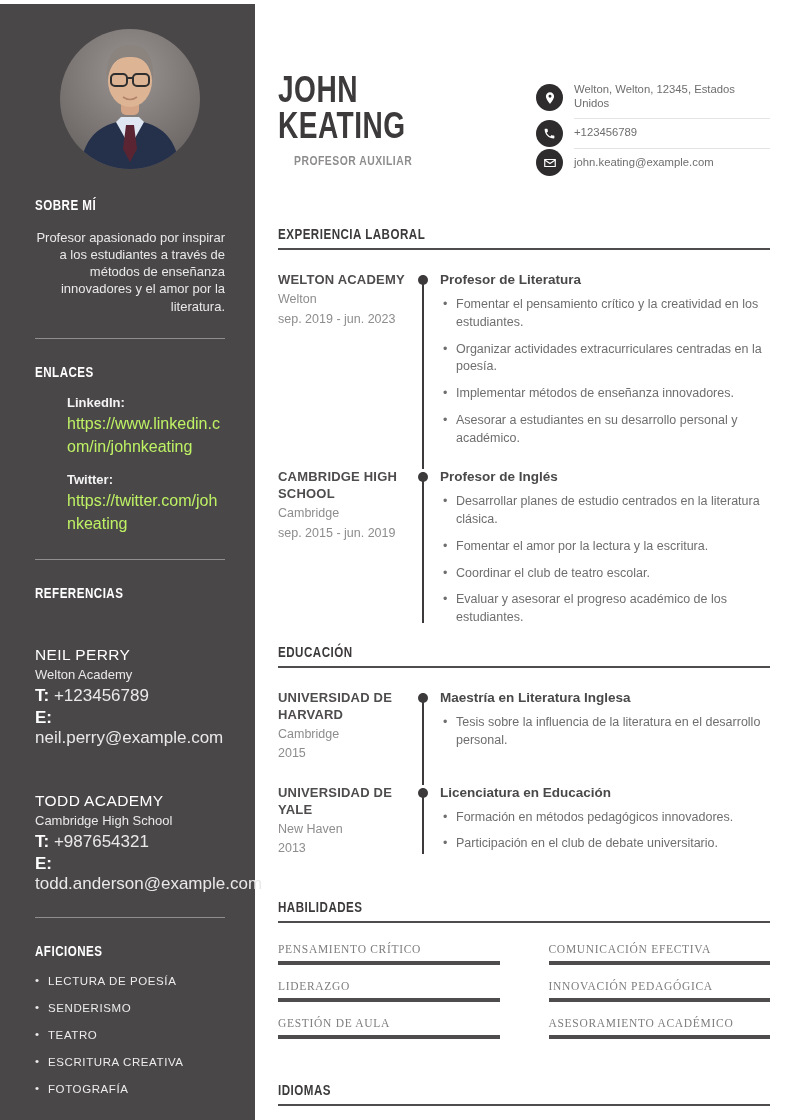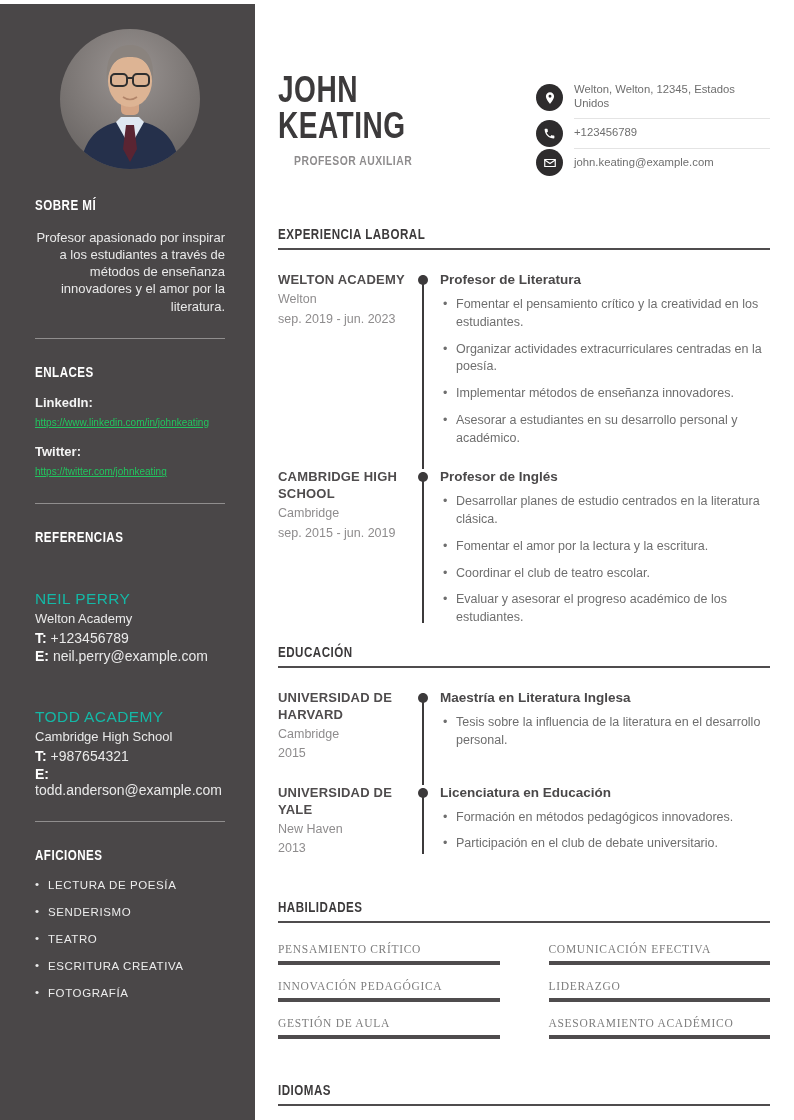--- a/index.html
+++ b/index.html
@@ -23,30 +23,30 @@
     background:radial-gradient(circle at 50% 32%, #9a9492 0%, #7a7573 55%, #5f5b5a 100%);
   }
   .cond {
     font-weight:700; letter-spacing:.6px; display:inline-block;
     transform:scaleX(.8); transform-origin:left center; white-space:nowrap;
   }
   .side-heading { font-size:14.5px; color:#ffffff; }
   .side-section { margin-top:24px; }
   .side-text { margin-top:15px; font-size:13px; line-height:1.32; color:#e9e9e9;text-align:right; }
   .divider { border:none; border-top:1px solid #908e8e; margin-top:23px; }
-  .link-block { margin-top:14px; }
+  .link-block { margin-top:14px;margin-left:32px; }
   .link-label { font-weight:700; font-size:13px; color:#f4f4f4; margin-bottom:2px; }
   .link-url {
-    font-size:10px; color:#22c55e; text-decoration:underline;
+    font-size:16px; color:#bef264; 
     word-break:break-all; line-height:1.45; display:inline-block; cursor:pointer;
   }
   .ref-block { margin-top:13px; }
-  .ref-name { font-size:15.5px; color:#14b8a6; letter-spacing:.4px;margin-top:44px; }
+  .ref-name { font-size:15.5px; color:#ffffff; letter-spacing:.4px;margin-top:44px; }
   .ref-org { font-size:13px; color:#e9e9e9; margin-top:3px; }
-  .ref-line { font-size:14px; color:#e9e9e9; margin-top:4px; }
+  .ref-line { font-size:17px; color:#e9e9e9; margin-top:4px; }
   .ref-line b { color:#ffffff; }
   .hobby-list { list-style:none; margin-top:8px; }
   .hobby-list li {
     font-size:11.5px; letter-spacing:.6px; color:#ececec;
     margin-top:15px; position:relative; padding-left:13px;
   }
   .hobby-list li::before { content:"•"; position:absolute; left:0; top:-1px; }
 
   
   .main {
@@ -316,27 +316,27 @@
             <div class="bar-fill" style="width: 100%;"></div>
           </div>
       </div>
       <div class="bar-item">
         <div class="bar-label">COMUNICACIÓN EFECTIVA</div>
         <div class="bar-track">
             <div class="bar-fill" style="width: 100%;"></div>
           </div>
       </div>
       <div class="bar-item">
+        <div class="bar-label">LIDERAZGO</div>
+        <div class="bar-track">
+            <div class="bar-fill" style="width: 100%;"></div>
+          </div>
+      </div>
+      <div class="bar-item">
         <div class="bar-label">INNOVACIÓN PEDAGÓGICA</div>
-        <div class="bar-track">
-            <div class="bar-fill" style="width: 100%;"></div>
-          </div>
-      </div>
-      <div class="bar-item">
-        <div class="bar-label">LIDERAZGO</div>
         <div class="bar-track">
             <div class="bar-fill" style="width: 100%;"></div>
           </div>
       </div>
       <div class="bar-item">
         <div class="bar-label">GESTIÓN DE AULA</div>
         <div class="bar-track">
             <div class="bar-fill" style="width: 100%;"></div>
           </div>
       </div>

